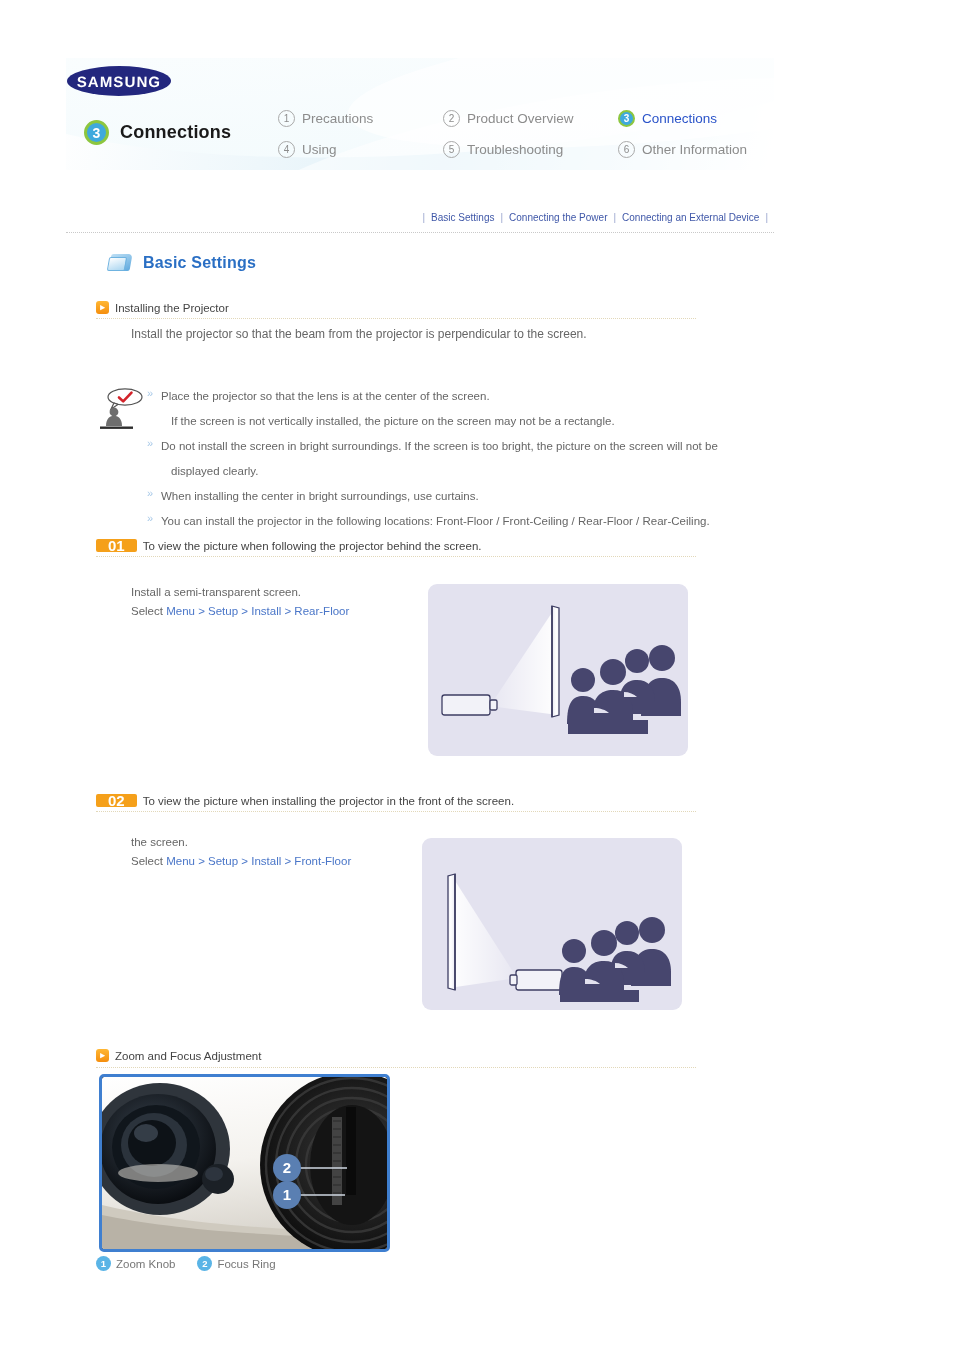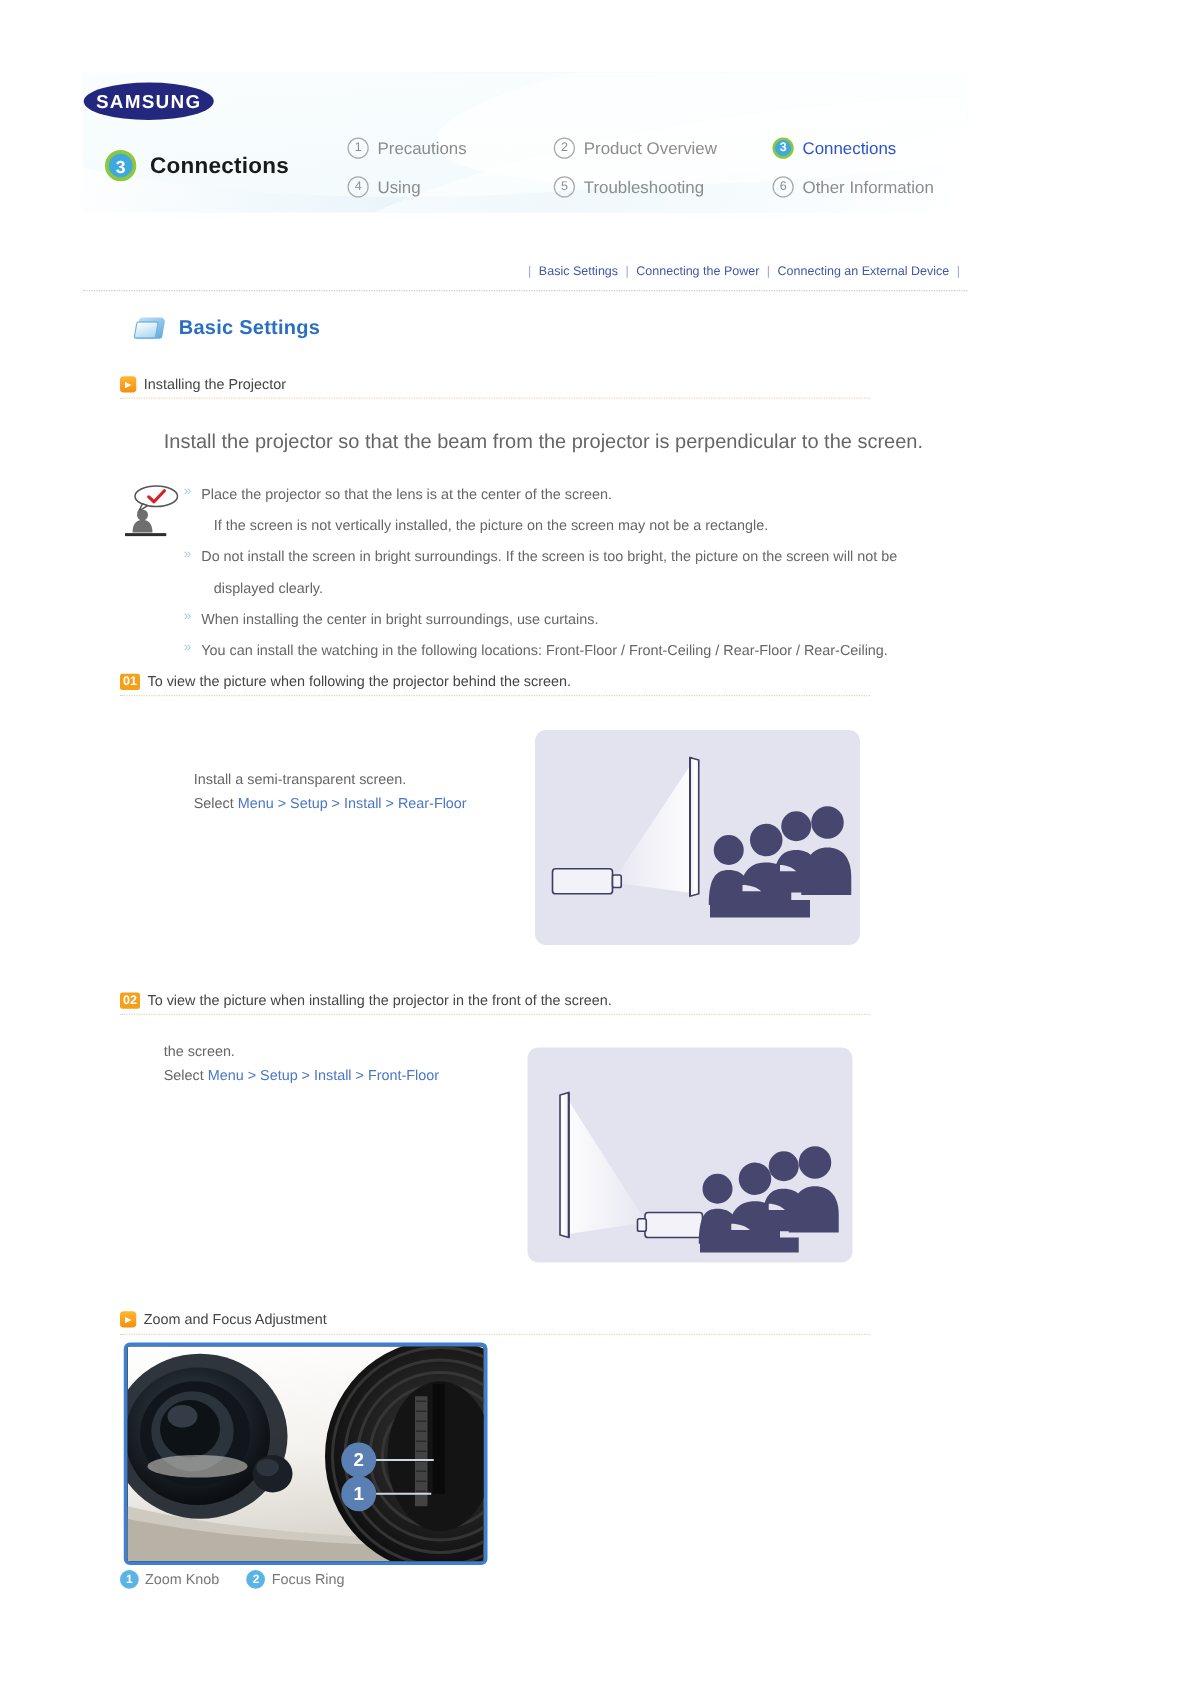--- a/index.html
+++ b/index.html
@@ -231,42 +231,42 @@
     text-align: center;
     margin-right: 6px;
     font-weight: bold;
   }
   .num-badge {
     min-width: 16px;
     height: 13px;
     border-radius: 2px;
     background: #f5a01a;
     color: #ffffff;
-    font-size: 10px;
+    font-size: 15px;
     line-height: 13px;
     text-align: center;
     margin-right: 6px;
     font-weight: bold;
-    padding: 0 0;
+    padding: 0 12px;
   }
   #subhead-installing { top: 301px; }
   #rule-installing  { top: 318px; left: 96px; width: 600px; border-top-color: #e2d8b9; }
   #subhead-01 { top: 539px; }
   #rule-01 { top: 556px; left: 96px; width: 600px; border-top-color: #e2d8b9; }
   #subhead-02 { top: 794px; }
   #rule-02 { top: 811px; left: 96px; width: 600px; border-top-color: #e2d8b9; }
   #subhead-zoomfocus { top: 1049px; }
   #rule-zoomfocus { top: 1067px; left: 96px; width: 600px; border-top-color: #e2d8b9; }
 
   
   .intro-text {
     position: absolute;
     left: 131px;
-    top: 345px;
-    font-size: 16px;
+    top: 327px;
+    font-size: 12px;
     color: #666666;
   }
 
   
   .note-block { position: absolute; left: 100px; top: 386px; width: 640px; }
   .note-person {
     position: absolute;
     left: 0px; top: 2px;
     width: 44px; height: 42px;
   }
@@ -293,21 +293,21 @@
 
   
   .desc {
     position: absolute;
     left: 131px;
     font-size: 11.5px;
     color: #666666;
     line-height: 19px;
     width: 290px;
   }
-  #desc-01 { top: 615px; margin-left: 24px; }
+  #desc-01 { top: 583px; }
   #desc-02 { top: 833px; }
   .menu-path { color: #4a76c8; }
 
   
   .illus {
     position: absolute;
     background: #e3e2ef;
     border-radius: 9px;
     overflow: hidden;
   }
@@ -435,21 +435,21 @@
     </div>
     <div class="note-li">
       <span class="note-txt nochev">displayed clearly.</span>
     </div>
     <div class="note-li">
       <span class="chev">»</span>
       <span class="note-txt">When installing the center in bright surroundings, use curtains.</span>
     </div>
     <div class="note-li">
       <span class="chev">»</span>
-      <span class="note-txt">You can install the watching in the following locations: Front-Floor / Front-Ceiling / Rear-Floor / Rear-Ceiling.</span>
+      <span class="note-txt">You can install the projector in the following locations: Front-Floor / Front-Ceiling / Rear-Floor / Rear-Ceiling.</span>
     </div>
   </div>
 </div>
 
 <div class="subhead" id="subhead-01">
   <span class="num-badge">01</span>
   <span>To view the picture when following the projector behind the screen.</span>
 </div>
 <div class="dotted-rule" id="rule-01"></div>
 

